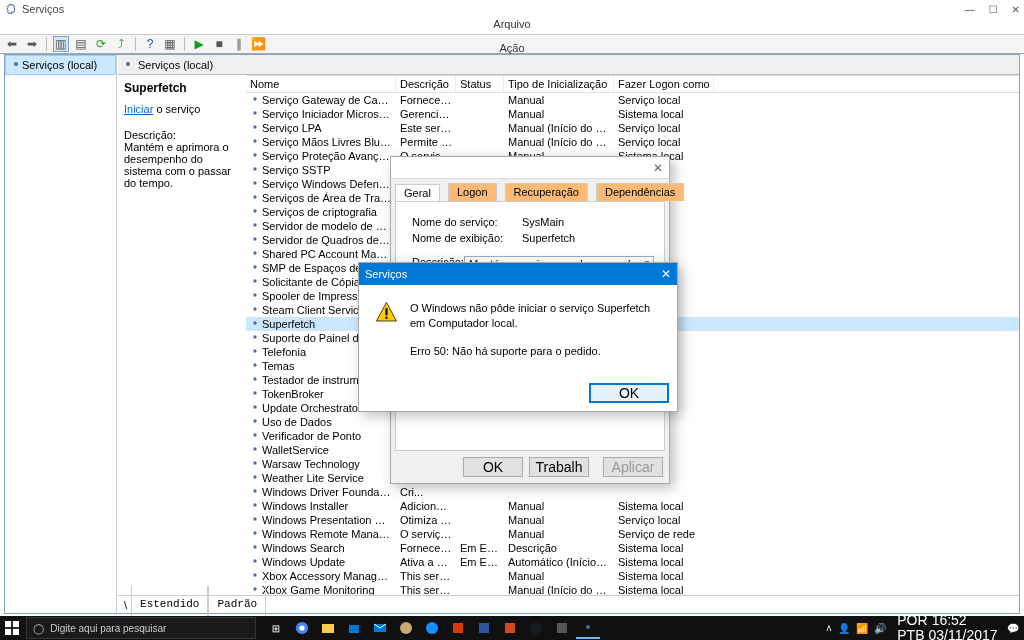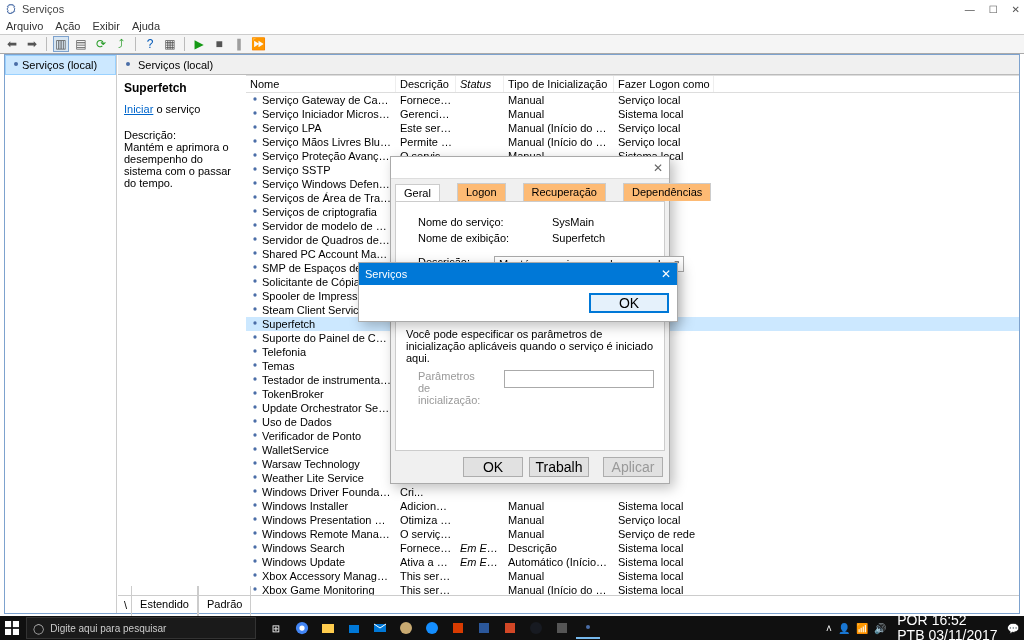--- a/index.html
+++ b/index.html
@@ -5,21 +5,21 @@
 * { margin: 0; padding: 0; box-sizing: border-box; font-family: 'Segoe UI', Tahoma, sans-serif; }
 body { width: 1024px; height: 640px; background: #fff; font-size: 11px; color: #000; overflow: hidden; position: relative; }
 
 
 .title-bar { height: 18px; display: flex; align-items: center; padding: 0 4px; background: #fff; color: #0078d7; }
 .title-bar .tb-icon { width: 14px; height: 14px; margin-right: 4px; display:flex;align-items:center;justify-content:center; }
 .title-bar .tb-title { font-size: 11px; color: #444; }
 .title-bar .win-controls { margin-left: auto; display: flex; gap: 14px; color: #555; font-size: 10px; }
 .title-bar .win-controls span { cursor: pointer; }
 
-.menu-bar { height: 16px; display: flex; align-items: center; gap: 12px; padding: 0 6px; font-size: 11px; color: #333; }
+.menu-bar { height: 16px; display: flex; align-items: center; gap: 12px; padding: 0 6px; font-size: 11px; color: #333; flex-direction: column; }
 
 .toolbar { height: 20px; display: flex; align-items: center; gap: 4px; padding: 0 4px; border-top: 1px solid #ccc; border-bottom: 1px solid #aaa; background: #f5f5f5; }
 .toolbar .tb-btn { width: 16px; height: 16px; display:flex; align-items:center; justify-content:center; font-size: 12px; color:#555; }
 .toolbar .sep { width:1px; height:14px; background:#bbb; margin:0 2px; }
 .toolbar .tp-sel { border:1px solid #7da2ce; background:#d8e6f2; }
 
 
 .inner-frame { position:absolute; top:54px; left:4px; right:4px; bottom:26px; border:1px solid #7da2ce; background:#fff; }
 .left-tree { float:left; width:112px; height:100%; border-right:1px solid #ccc; background:#fff; }
 .tree-item { display:flex; align-items:center; padding:2px 4px; background:#cce8ff; border:1px solid #99d1ff; font-size:11px; }
@@ -31,43 +31,43 @@
 
 .detail-pane { width:128px; padding:6px; font-size:11px; }
 .detail-pane h3 { font-weight:bold; font-size:12px; margin-bottom:6px; }
 .detail-pane a { color:#0066cc; text-decoration:underline; }
 
 .list-pane { flex:1; overflow:hidden; position:relative; }
 .list-header { height:18px; display:flex; font-size:11px; border-bottom:1px solid #ddd; border-top:1px solid #ddd; position:sticky; top:0; background:#fff; }
 .list-header div { padding:2px 4px; border-right:1px solid #eee; white-space:nowrap; overflow:hidden; }
 .col-name { width:150px; }
 .col-desc { width:60px; }
-.col-status { width:48px;font-style:italic; }
+.col-status { width:48px; }
 .col-start { width:110px; }
 .col-logon { width:100px; }
 .list-rows { height:calc(100% - 18px); overflow-y:auto; overflow-x:hidden; }
 .row { display:flex; font-size:11px; height:14px; align-items:center; }
 .row.selected { background:#cce8ff; }
 .row .cell { padding:0 4px; white-space:nowrap; overflow:hidden; text-overflow:ellipsis; }
 .row .svc-icon { width:12px; display:inline-block; }
 
 
 .ext-tabs { height:18px; border-top:1px solid #ccc; display:flex; align-items:center; padding:0 2px; font-size:11px; background:#fff; }
-.ext-tabs .tab { padding:12px 8px; border:1px solid #ccc; border-top:none; cursor:pointer; position:relative; }
+.ext-tabs .tab { padding:12px 8px; border:1px solid #ccc; border-top:none; cursor:pointer; position:relative;font-family:Liberation Mono, monospace; }
 .ext-tabs .tab.active { border-bottom:1px solid #ccc; }
 
 
 .dialog { position:absolute; background:#f0f0f0; border:1px solid #aaa; box-shadow: 4px 4px 12px rgba(0,0,0,.25); font-size:11px; }
 .dlg-title { height:22px; background:#fff; display:flex; align-items:center; padding:0 6px; color:#444; border-bottom:1px solid #ddd; }
 .dlg-title .x { margin-left:auto; font-size:12px; color:#666; cursor:pointer; }
-.dlg-tabs { display:flex; padding:4px 4px 0 4px; gap:17px; }
+.dlg-tabs { display:flex; padding:4px 4px 0 4px; gap:8px; }
 .dlg-tabs .dt { padding:2px 8px; font-size:11px; border:1px solid #ccc; border-bottom:none; background:#fdba74; cursor:pointer; }
 .dlg-tabs .dt.active { background:#fff; border-bottom:1px solid #fff; position:relative; top:1px; }
 .dlg-body { border:1px solid #ccc; margin:0 4px; padding:10px; background:#fff; position:relative; }
-.form-row { display:flex; margin:4px 12px; font-size:11px;gap:24px; }
+.form-row { display:flex; margin:4px 6px; font-size:11px; }
 .form-row label { width:110px; }
 .drop { border:1px solid #aaa; padding:1px 4px; background:#fff; font-size:11px; width:190px; display:flex; }
 .drop .arrow { margin-left:auto; font-size:9px; }
 .txt-in { border:1px solid #aaa; background:#fff; height:18px; width:150px; }
 .dlg-buttons { display:flex; gap:6px; justify-content:flex-end; padding:6px; }
 .btn { min-width:60px; height:20px; border:1px solid #adadad; background:#e1e1e1; font-size:14px; display:flex; align-items:center; justify-content:center; cursor:pointer; }
 .btn.disabled { color:#999;margin-left:8px; }
 
 
 .err-dialog .dlg-title { background:#0078d7; color:#fff; border:none; }
@@ -548,20 +548,33 @@
     <div class="btn">Trabalh</div>
     <div class="btn disabled">Aplicar</div>
   </div>
 </div>
 
 <div class="dialog err-dialog" style="left:358px; top:262px; width:320px;">
   <div class="dlg-title">
     <span>Serviços</span>
     <span class="x">✕</span>
   </div>
+  <div class="err-body">
+    <div class="warn-icon">
+      <svg viewBox="0 0 32 32">
+          <polygon points="16,2 30,28 2,28" fill="#ffcc00" stroke="#000" stroke-width="1"></polygon>
+          <rect x="14.5" y="10" width="3" height="10" fill="#000"></rect>
+          <rect x="14.5" y="22" width="3" height="3" fill="#000"></rect>
+        </svg>
+    </div>
+    <div class="err-text">
+      <div>O Windows não pôde iniciar o serviço Superfetch em Computador local.</div>
+      <div style="margin-top:12px;">Erro 50: Não há suporte para o pedido.</div>
+    </div>
+  </div>
   <div class="err-btnrow">
     <div class="btn ok-btn" style="width:80px">OK</div>
   </div>
 </div>
 
 <div class="taskbar">
   <div class="start">
     <svg width="14" height="14" viewBox="0 0 16 16" fill="#fff">
         <rect x="0" y="0" width="7" height="7"></rect>
         <rect x="9" y="0" width="7" height="7"></rect>

